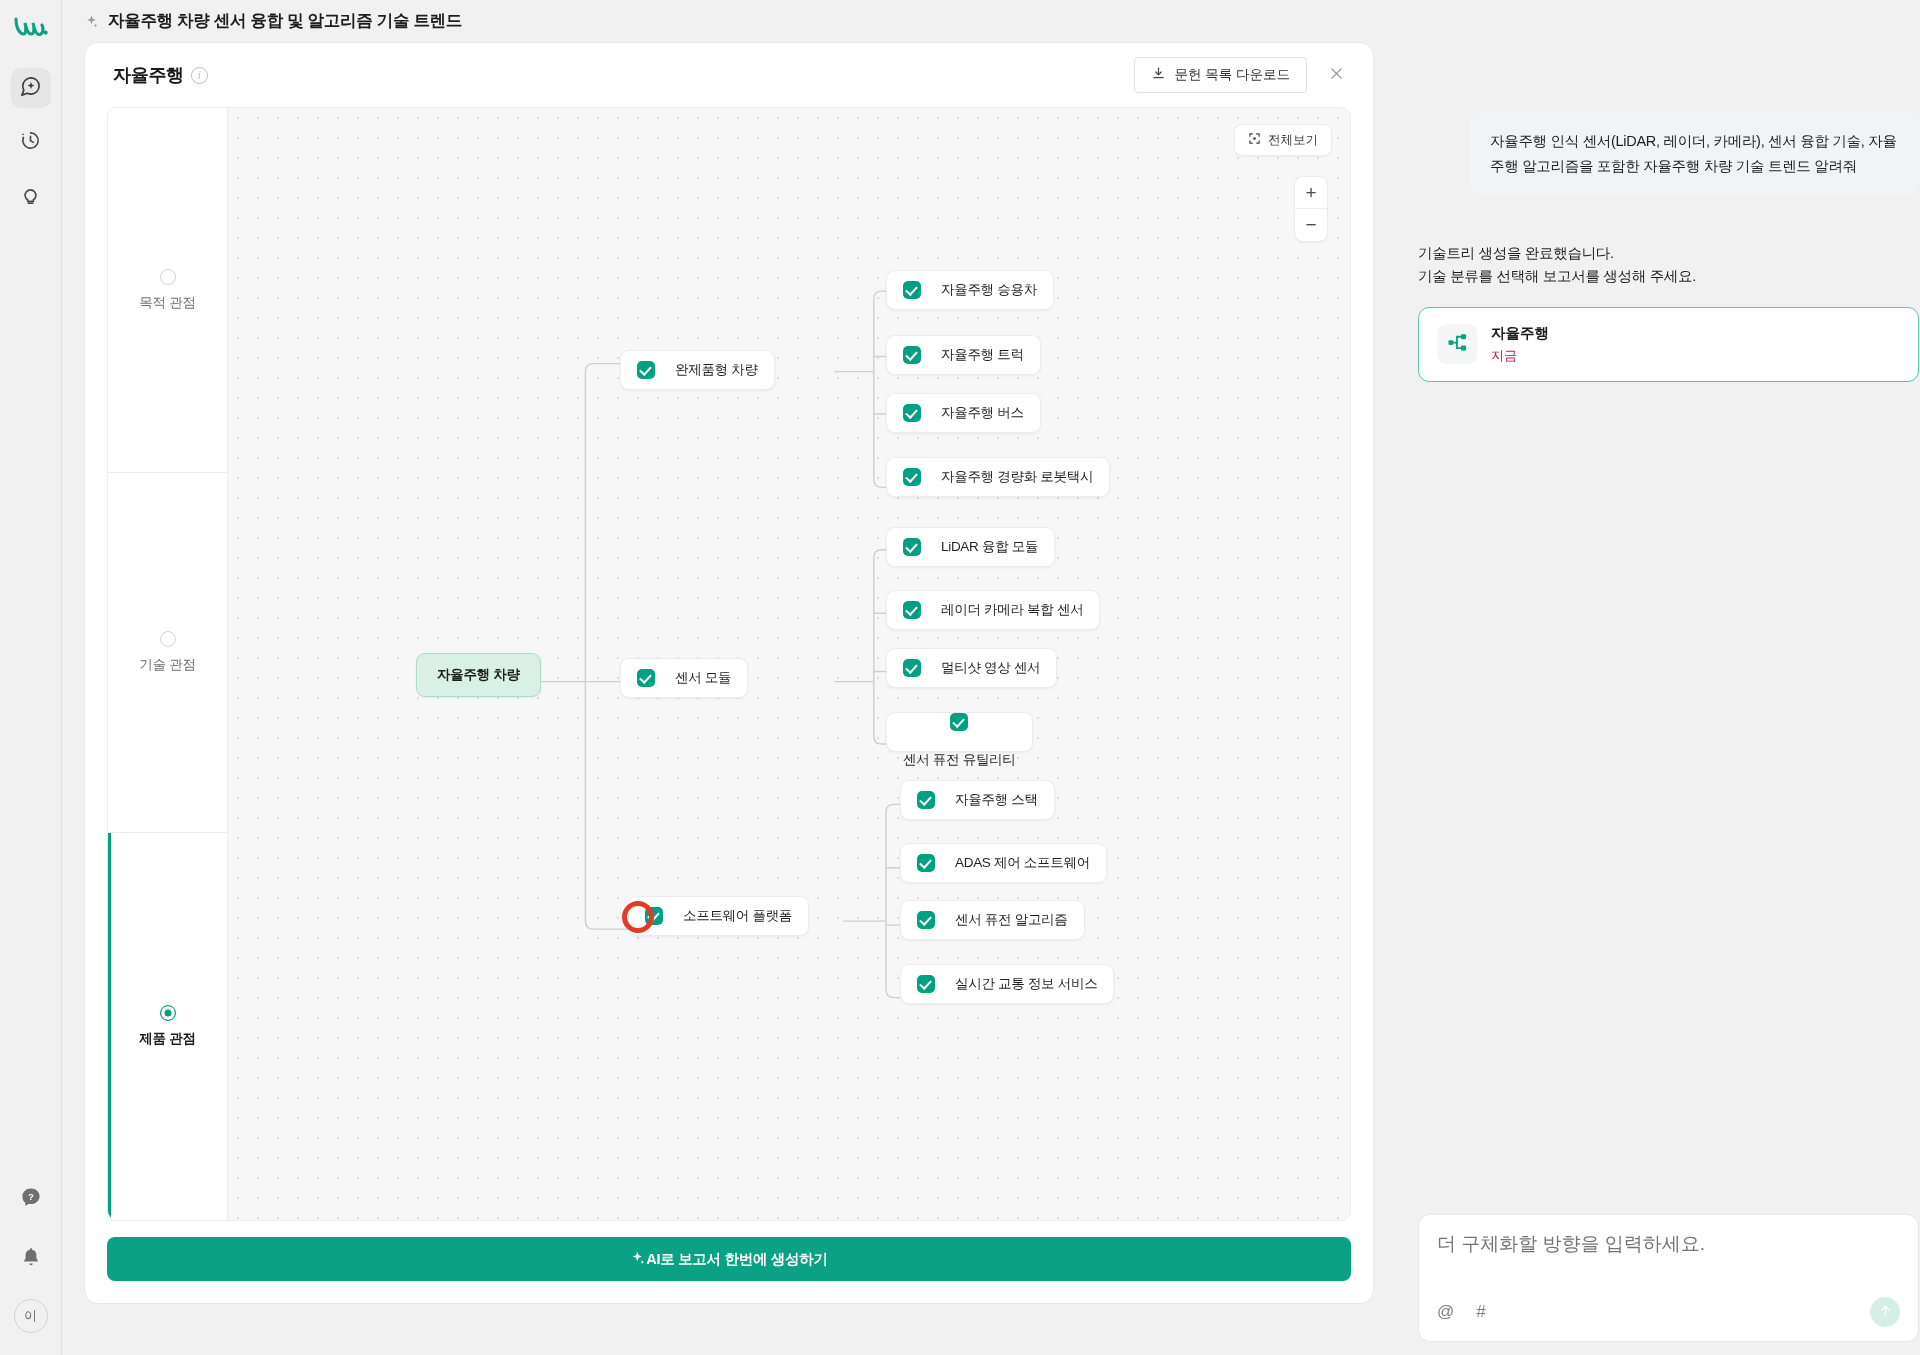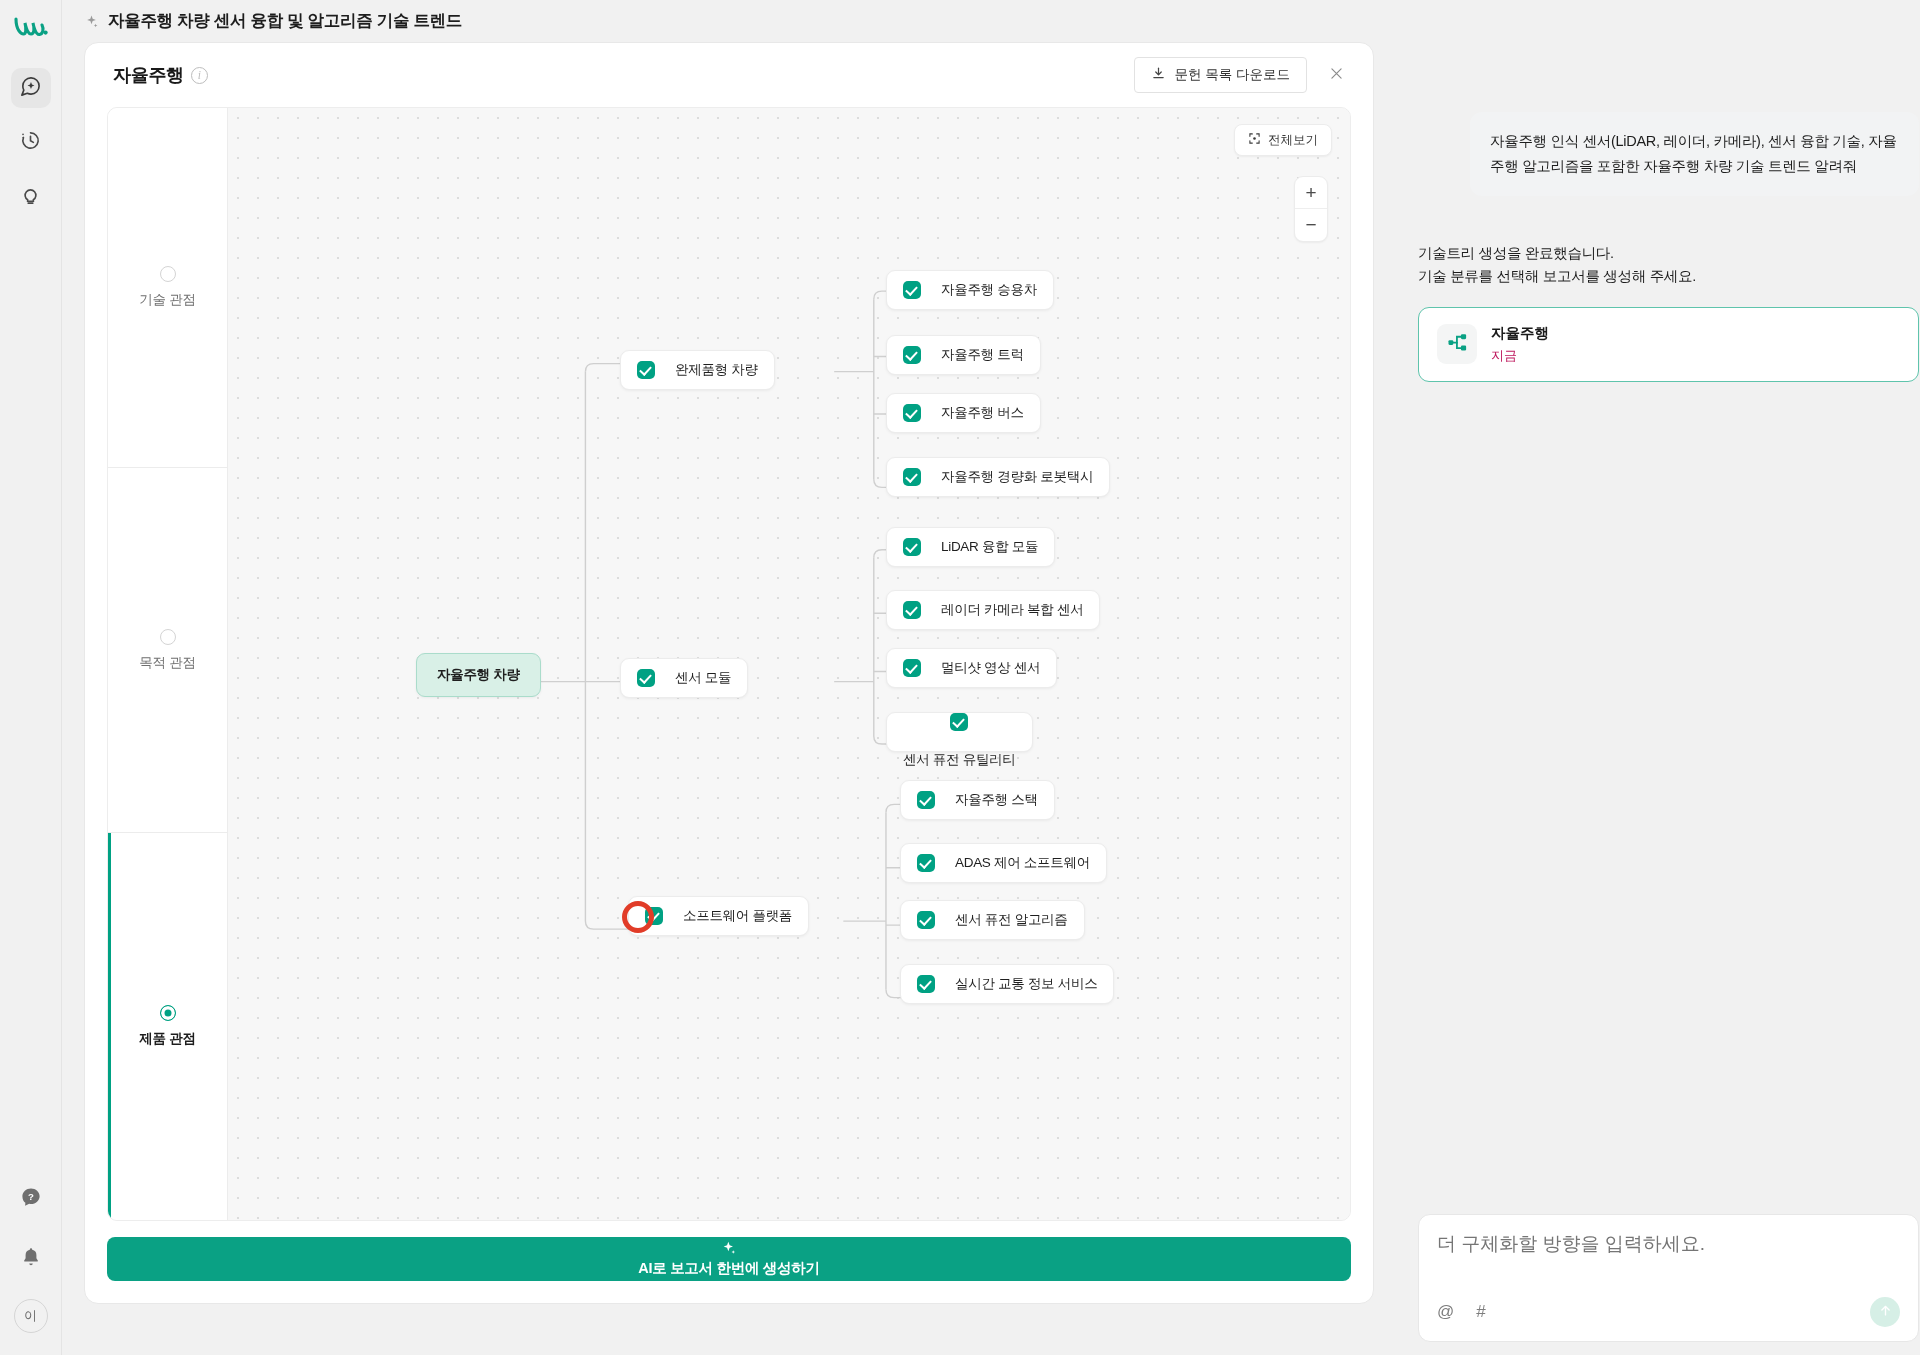--- a/index.html
+++ b/index.html
@@ -172,21 +172,20 @@
     border: 5px solid #e13c28; left: -7px; top: 4px; pointer-events: none;
   }
 
   
   .cta {
     margin: 16px 22px 22px; height: 44px;
     background: #0aa184; border-radius: 8px;
     display: flex; align-items: center; justify-content: center; 
     color: #fff; font-size: 14.5px; font-weight: 700; letter-spacing: -0.3px;
     cursor: pointer;
-    flex-direction: column;
   }
 
   
   .right { width: 545px; flex: 0 0 545px; padding-left: 44px; position: relative; height: 1300px; }
   .bubble {
     margin-top: 70px; margin-left: 52px;
     background: #f2f3f4; border-radius: 12px;
     padding: 17px 20px; font-size: 14.5px; line-height: 1.72; color: #1d1d1d;
     letter-spacing: -0.3px;
   }
@@ -317,27 +316,27 @@
                   <path d="M5.5 5.5l13 13M18.5 5.5l-13 13"></path>
                 </svg>
               </span>
             </div>
           </div>
         </div>
 
         <div class="canvas-wrap">
 
           <div class="persp">
+            <div class="persp-item" style="flex:0 0 365px">
+              <div class="dot"></div>
+              <div class="lbl">목적 관점</div>
+            </div>
             <div class="persp-item" style="flex:0 0 360px">
               <div class="dot"></div>
               <div class="lbl">기술 관점</div>
-            </div>
-            <div class="persp-item" style="flex:0 0 365px">
-              <div class="dot"></div>
-              <div class="lbl">목적 관점</div>
             </div>
             <div class="persp-item active" style="flex:1">
               <div class="dot"></div>
               <div class="lbl">제품 관점</div>
             </div>
           </div>
 
           <div class="map">
 
             <div class="fit-btn">

